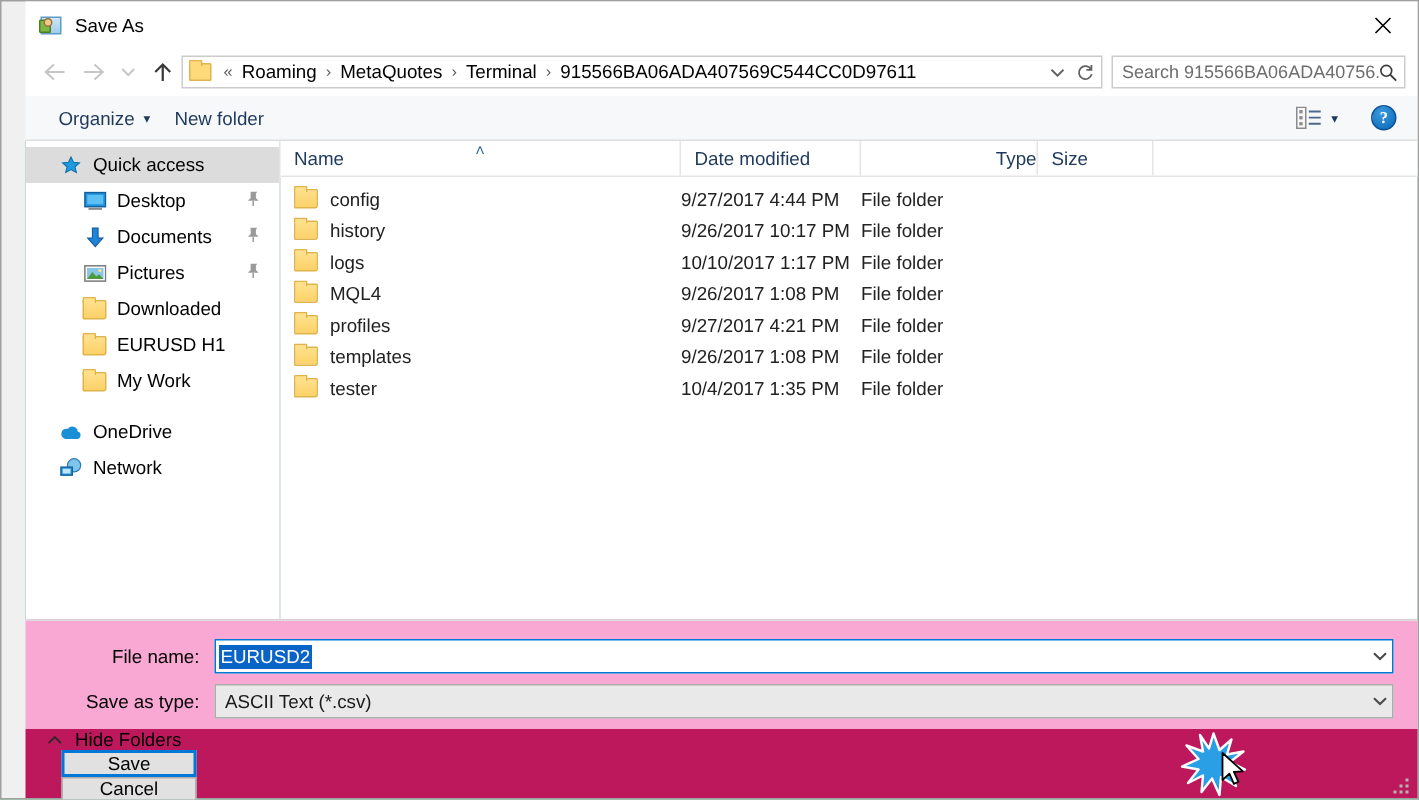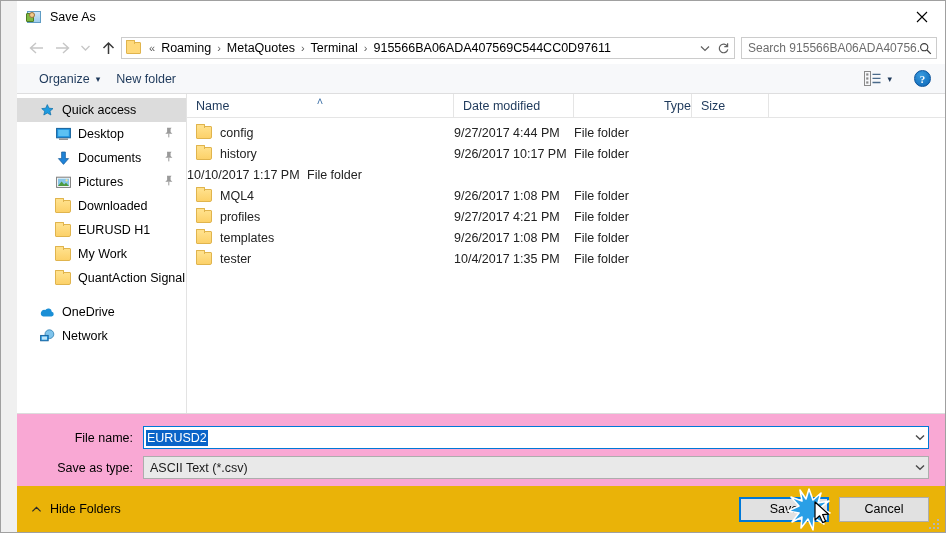--- a/index.html
+++ b/index.html
@@ -215,23 +215,24 @@
   .fval { font-size: 12.5px; color: #000; padding: 0 2px; }
   .fval.sel { background: #0a64c8; color: #fff; padding: 1px 1px; }
   .fval.dim { color: #1a1a1a; padding-left: 4px; }
   .fcaret {
     position: absolute; right: 0; top: 0; bottom: 0; width: 17px;
     display: flex; align-items: center; justify-content: center;
   }
 
   
   .footer {
-    height: 46px; min-height: 46px; background: #eab308;
-    display: flex; align-items: center; padding: 0 16px 0 14px;
+    height: 46px; min-height: 46px; background: #be185d;
+    display: flex; align-items: flex-start; padding: 0 16px 0 14px;
     position: relative;
+    flex-direction: column;
   }
   .hidefolders {
     display: flex; align-items: center; font-size: 12.5px; color: #000;
   }
   .hf-caret { margin-right: 8px; }
   .btn {
     width: 90px; height: 25px; font-size: 12.5px; color: #000;
     background: #e1e1e1; border: 1px solid #adadad;
     display: flex; align-items: center; justify-content: center;
     margin-left: 10px;
@@ -429,26 +430,20 @@
             <span class="folder"></span>
           </span>
         <span>EURUSD H1</span>
       </div>
       <div class="side-item indent">
         <span class="side-ico">
             <span class="folder"></span>
           </span>
         <span>My Work</span>
       </div>
-      <div class="side-item indent">
-        <span class="side-ico">
-            <span class="folder"></span>
-          </span>
-        <span>QuantAction Signal</span>
-      </div>
 
       <div class="side-gap"></div>
 
       <div class="side-item">
         <span class="side-ico">
           <svg width="16" height="12" viewBox="0 0 16 12">
             <path d="M4.4 10.6 L12.6 10.6 A2.5 2.5 0 0 0 12.8 5.7 A3.6 3.6 0 0 0 6.3 3.9 A2.9 2.9 0 0 0 4.4 10.6 Z" fill="#1b8fd6"></path>
           </svg>
         </span>
         <span>OneDrive</span>
@@ -495,20 +490,24 @@
         <div class="row">
           <div class="cell name">
             <span class="folder"></span>
             <span>history</span>
           </div>
           <div class="cell date">9/26/2017 10:17 PM</div>
           <div class="cell type">File folder</div>
           <div class="cell size"></div>
         </div>
         <div class="row">
+          <div class="cell name">
+            <span class="folder"></span>
+            <span>logs</span>
+          </div>
           <div class="cell date">10/10/2017 1:17 PM</div>
           <div class="cell type">File folder</div>
           <div class="cell size"></div>
         </div>
         <div class="row">
           <div class="cell name">
             <span class="folder"></span>
             <span>MQL4</span>
           </div>
           <div class="cell date">9/26/2017 1:08 PM</div>

